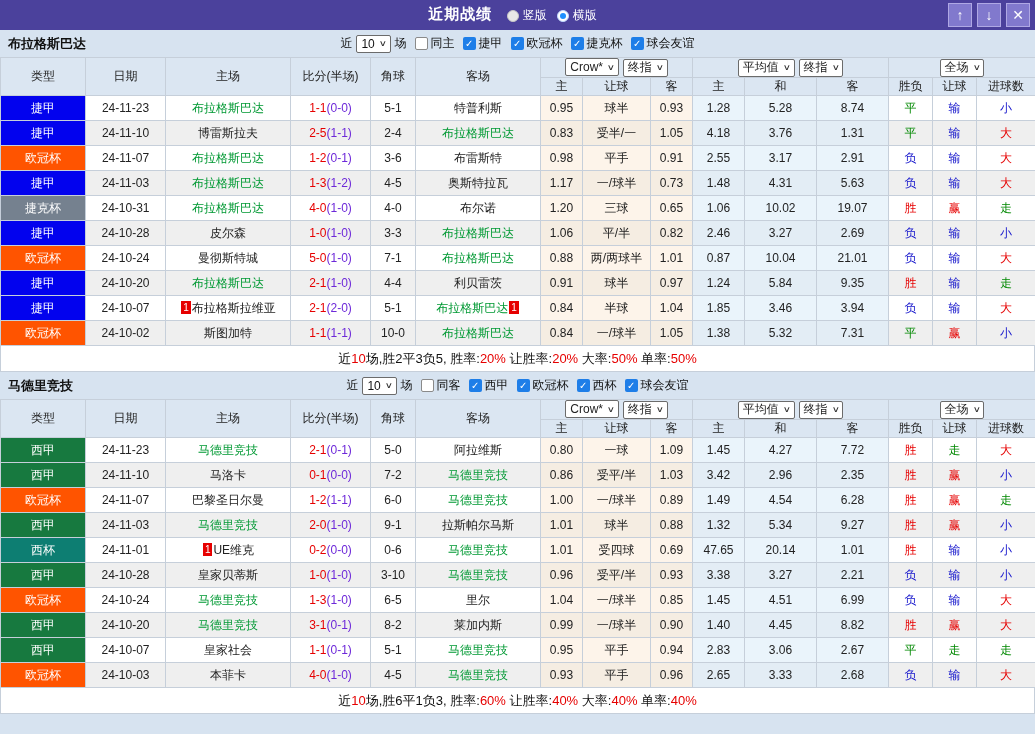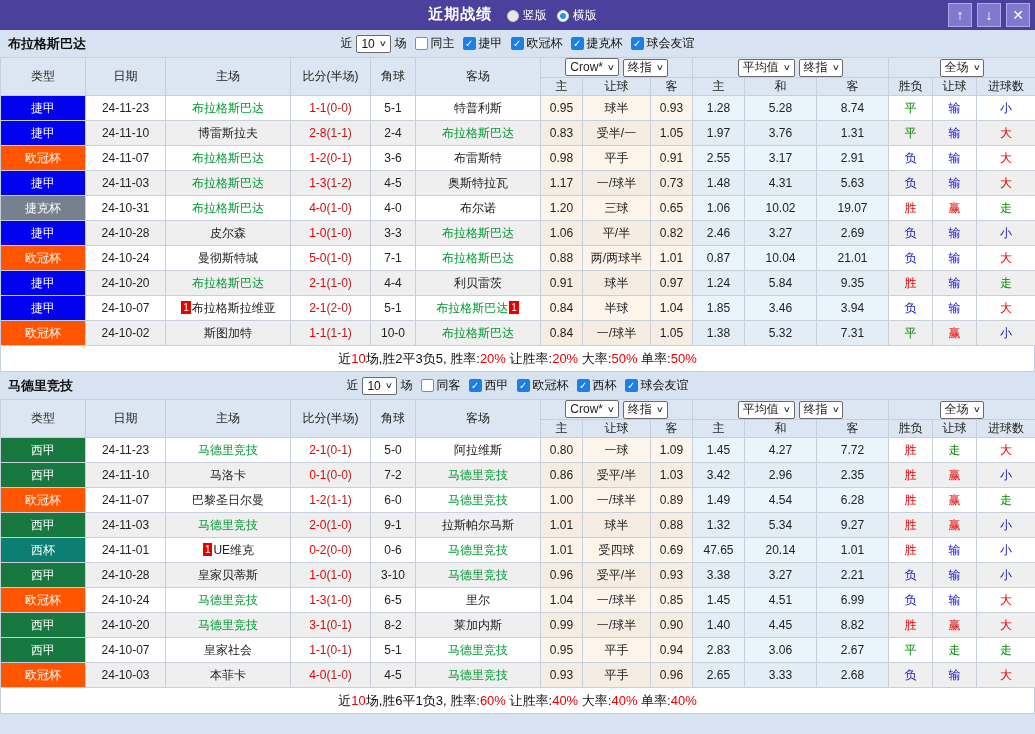--- a/index.html
+++ b/index.html
@@ -39,21 +39,21 @@
   .gth .fsel { margin:0 2px;align-items:center; }
   .rtable tbody td { height:25px; font-size:12px; background:#fff; }
   .rtable tbody tr.even td { background:#EFEFEF; }
   td.type { color:#fff; }
   td.odds { background:#FDF4EA !important;margin-left:20px; }
   tr.even td.odds { background:#F5EDE2 !important; }
   td.avg { background:#EAF4FB !important; }
   tr.even td.avg { background:#E3EDF5 !important; }
   .hl { color:#009933; }
   .score .ft { color:#E60000; }
-  .score .ht { color:#b91c1c; }
+  .score .ht { color:#6d28d9; }
   .badge { display:inline-block; background:#E60000; color:#fff; font-size:10px; line-height:13px;
            height:13px; padding:0 2px; margin:0 1px; vertical-align:1px; }
   td.res { font-weight:normal; }
   
   .summary { height:26px; background:#fff; border:1px solid #C6CFDA; border-top:none;
              display:flex; align-items:center; justify-content:center; font-size:13px; color:#111; white-space:pre; }
   .summary .red { color:#E60000; }
 </style>
 </head>
 <body>
@@ -171,27 +171,27 @@
             <td class="avg">5.28</td>
             <td class="avg">8.74</td>
             <td class="res" style="color: rgb(0, 136, 0);">平</td>
             <td class="res" style="color: rgb(20, 20, 204);">输</td>
             <td class="res" style="color: rgb(20, 20, 204);">小</td>
           </tr>
           <tr class="even">
             <td class="type" style="background: rgb(2, 2, 238);">捷甲</td>
             <td>24-11-10</td>
             <td class="teamcell"><span>博雷斯拉夫</span></td>
-            <td class="score"><span class="ft">2-8</span><span class="ht">(1-1)</span></td>
+            <td class="score"><span class="ft">2-5</span><span class="ht">(1-1)</span></td>
             <td>2-4</td>
             <td class="teamcell"><span class="hl">布拉格斯巴达</span></td>
             <td class="odds">0.83</td>
             <td class="odds">受半/一</td>
             <td class="odds">1.05</td>
-            <td class="avg">1.97</td>
+            <td class="avg">4.18</td>
             <td class="avg">3.76</td>
             <td class="avg">1.31</td>
             <td class="res" style="color: rgb(0, 136, 0);">平</td>
             <td class="res" style="color: rgb(20, 20, 204);">输</td>
             <td class="res" style="color: rgb(230, 0, 0);">大</td>
           </tr>
           <tr>
             <td class="type" style="background: rgb(255, 84, 0);">欧冠杯</td>
             <td>24-11-07</td>
             <td class="teamcell"><span class="hl">布拉格斯巴达</span></td>

